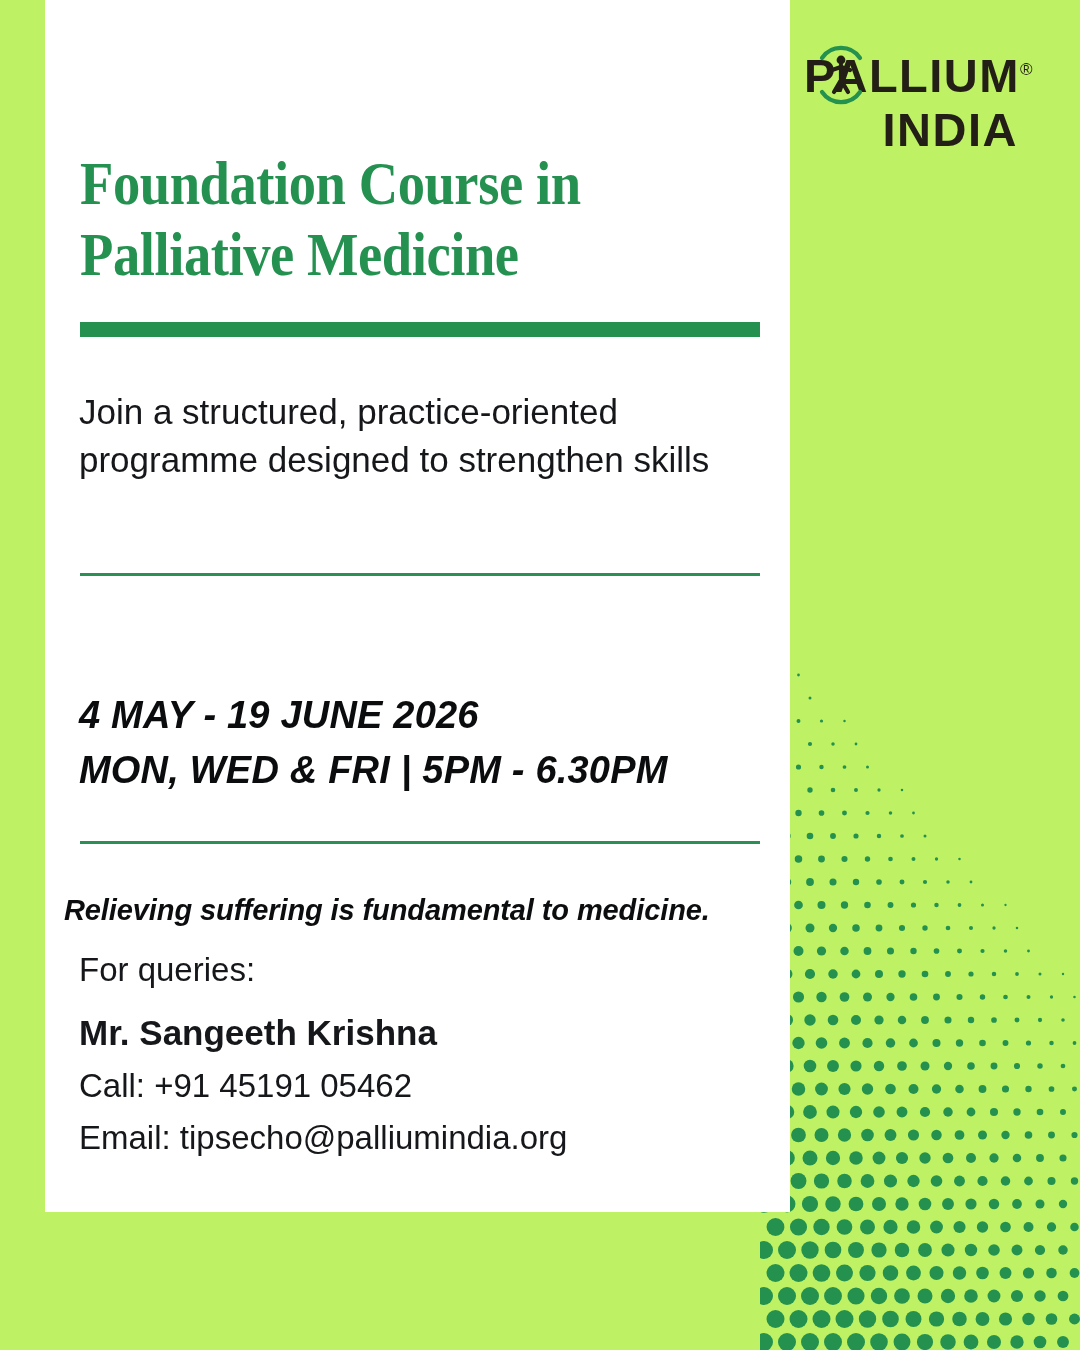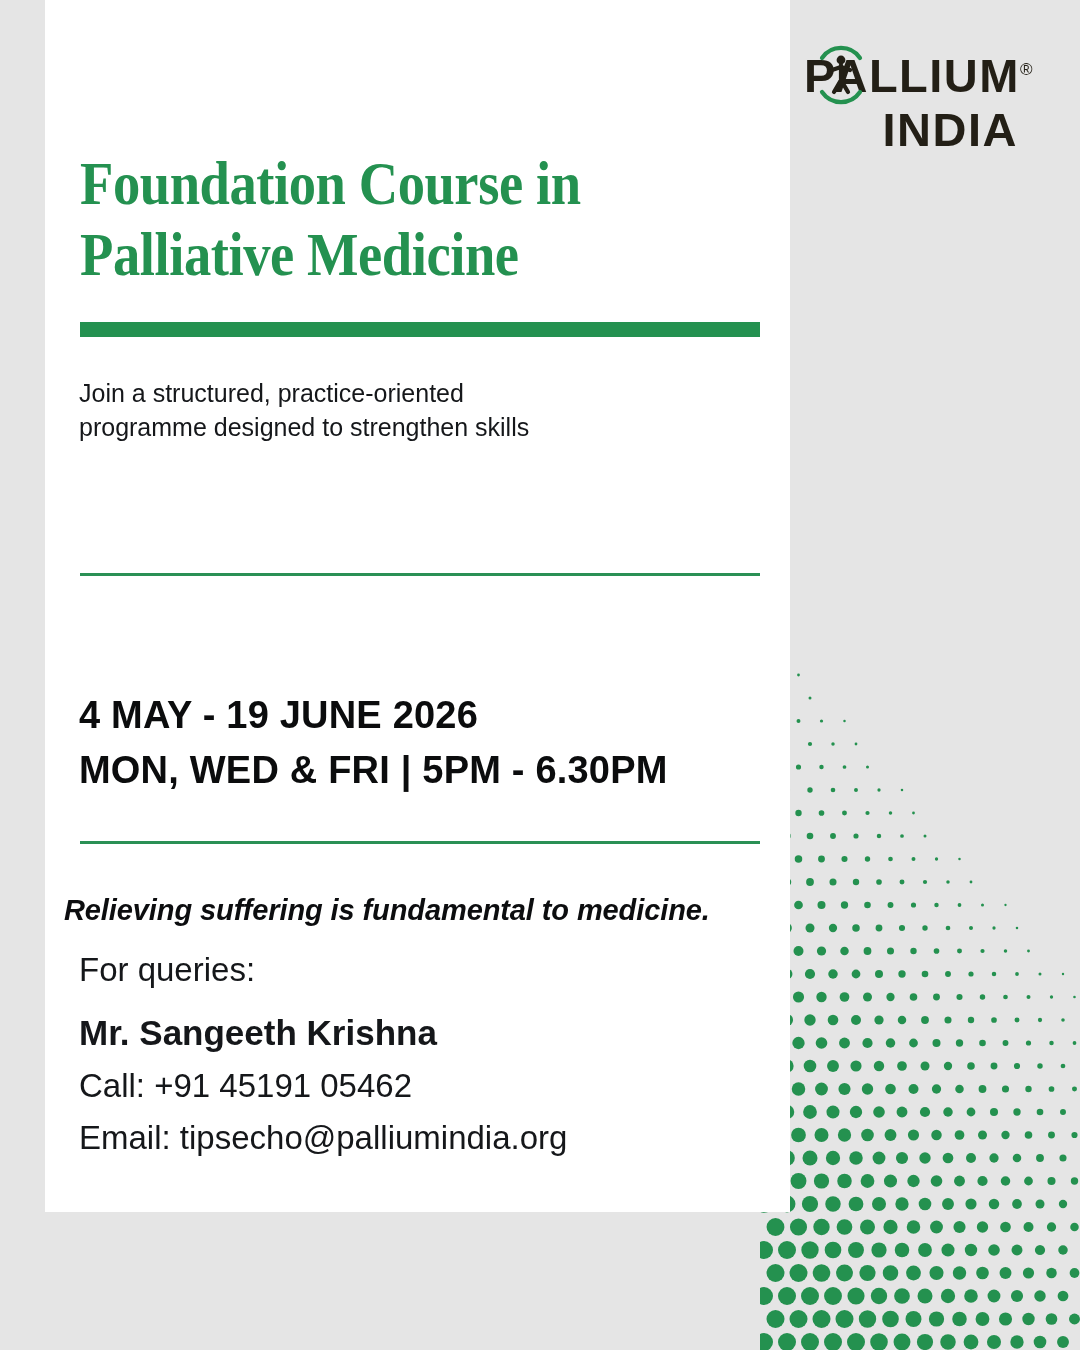--- a/index.html
+++ b/index.html
@@ -13,21 +13,21 @@
     font-family: "Liberation Sans", sans-serif;
     overflow: hidden;
     position: relative;
   }
 
   #poster {
     position: absolute;
     inset: 0;
     width: 1080px;
     height: 1350px;
-    background: #e5e5e5;
+    background: #bef264;
     overflow: hidden;
   }
 
   
   #dot-pattern {
     position: absolute;
     left: 760px;
     top: 600px;
     width: 320px;
     height: 750px;
@@ -110,24 +110,24 @@
     top: 322px;
     width: 680px;
     height: 15px;
     background: #249150;
   }
 
   
   #description {
     position: absolute;
     left: 79px;
-    top: 376px;
+    top: 388px;
     width: 690px;
     color: #15171a;
-    font-size: 25px;
+    font-size: 35px;
     line-height: 1.37;
     font-weight: 400;
   }
   #description .dline { display: block; white-space: nowrap; }
 
   .divider {
     position: absolute;
     left: 80px;
     width: 680px;
     height: 3px;
@@ -149,21 +149,21 @@
     position: absolute;
     left: 79px;
     top: 688px;
     width: 700px;
     font-size: 38px;
     font-weight: 700;
     color: #0b0c0d;
     line-height: 1.45;
     letter-spacing: 0.2px;
   }
-  #datetime-values .dtline { display: block; white-space: nowrap; }
+  #datetime-values .dtline { display: block; white-space: nowrap; font-style: italic; }
 
   
   #tagline {
     position: absolute;
     left: 64px;
     top: 894px;
     width: 700px;
     font-size: 29px;
     font-weight: 700;
     font-style: italic;

